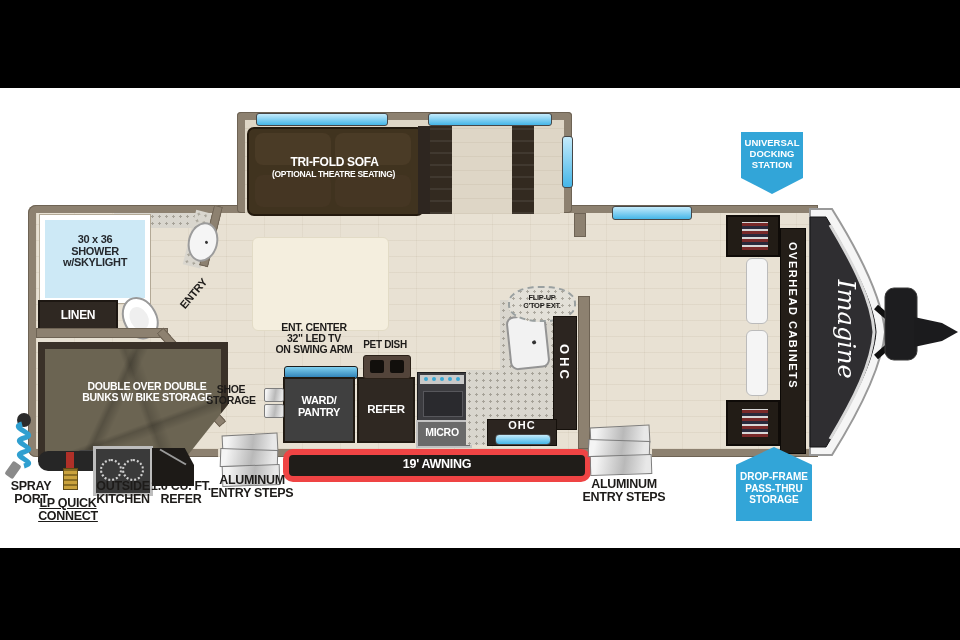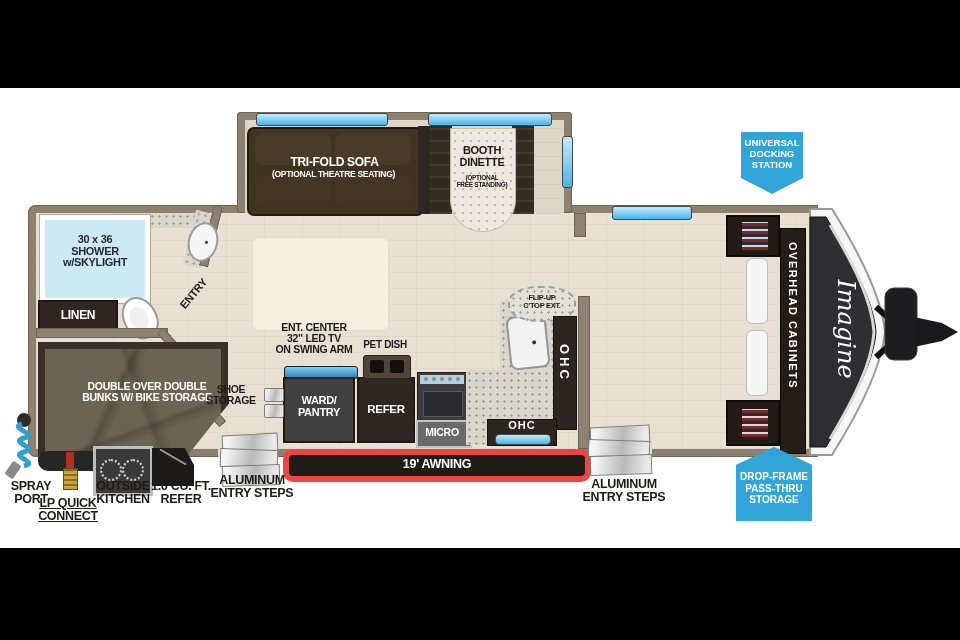--- a/index.html
+++ b/index.html
@@ -49,26 +49,20 @@
     <div class="abs" style="left:86px;top:4px;width:76px;height:32px;background:#4a3b26;border-radius:8px;"></div>
     <div class="abs" style="left:6px;top:46px;width:76px;height:32px;background:#453623;border-radius:8px;"></div>
     <div class="abs" style="left:86px;top:46px;width:76px;height:32px;background:#453623;border-radius:8px;"></div>
     <div class="abs lbl white" style="left:0;top:27px;width:171px;font-size:12px;">TRI-FOLD SOFA</div>
     <div class="abs lbl white" style="left:0;top:41px;width:169px;font-size:8.5px;">(OPTIONAL THEATRE SEATING)</div>
   </div>
 
   <div class="abs" style="left:418px;top:126px;width:12px;height:88px;background:#2e2620;"></div>
   <div class="abs" style="left:430px;top:126px;width:22px;height:88px;background:#332a20;background-image:repeating-linear-gradient(0deg,rgba(255,255,255,.07) 0 2px,transparent 2px 12px);"></div>
   <div class="abs" style="left:512px;top:126px;width:22px;height:88px;background:#332a20;background-image:repeating-linear-gradient(0deg,rgba(255,255,255,.07) 0 2px,transparent 2px 12px);"></div>
-  <div class="abs marble" style="left:450px;top:128px;width:64px;height:102px;border:1px solid #c3bcab;border-radius:0 0 32px 32px;">
-    <div class="abs lbl" style="left:0;top:16px;width:62px;font-size:11px;">BOOTH
-DINETTE</div>
-    <div class="abs lbl" style="left:0;top:46px;width:62px;font-size:6.5px;">(OPTIONAL
-FREE STANDING)</div>
-  </div>
 
   <div class="abs window" style="left:612px;top:206px;width:78px;height:12px;border-radius:3px;"></div>
   <div class="abs wall" style="left:574px;top:213px;width:12px;height:24px;"></div>
   <div class="abs wall" style="left:578px;top:296px;width:12px;height:153px;"></div>
 
   <div class="abs speckle" style="left:114px;top:213px;width:96px;height:15px;"></div>
   <div class="abs speckle" style="left:196px;top:212px;width:18px;height:56px;transform:rotate(14deg);transform-origin:top center;"></div>
   <div class="abs wall" style="left:214px;top:206px;width:9px;height:62px;transform:rotate(14deg);transform-origin:top center;"></div>
   <div class="abs" style="left:188px;top:222px;width:26px;height:36px;background:#f5f5f5;border:2px solid #9c9c9c;border-radius:50%;transform:rotate(14deg);">
     <div class="abs" style="left:15px;top:16px;width:3px;height:3px;background:#333;border-radius:50%;"></div>

